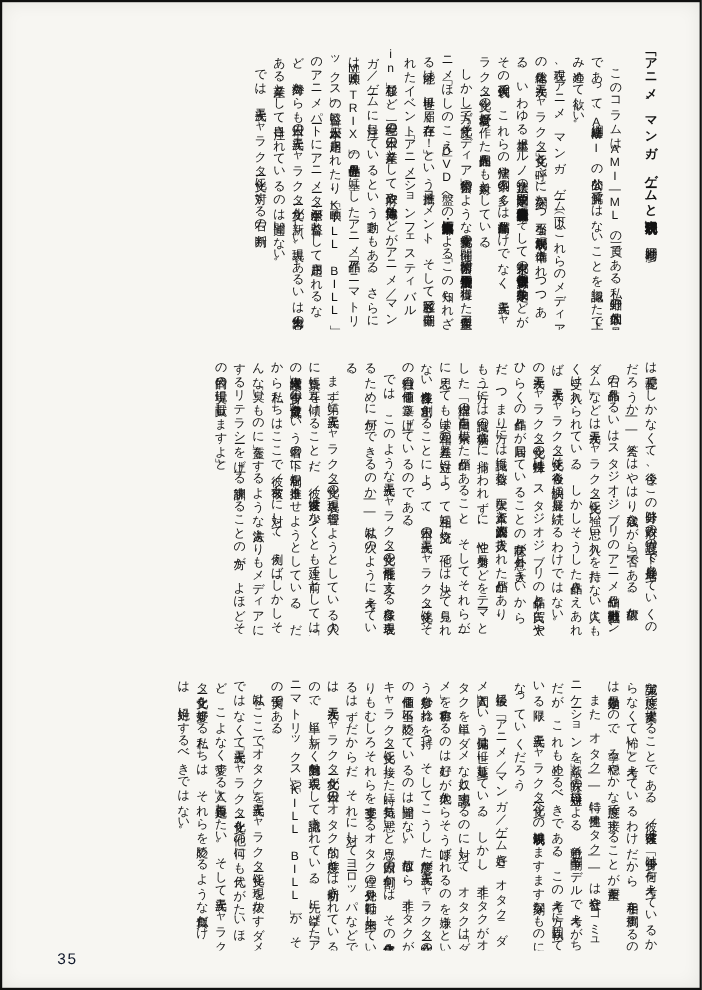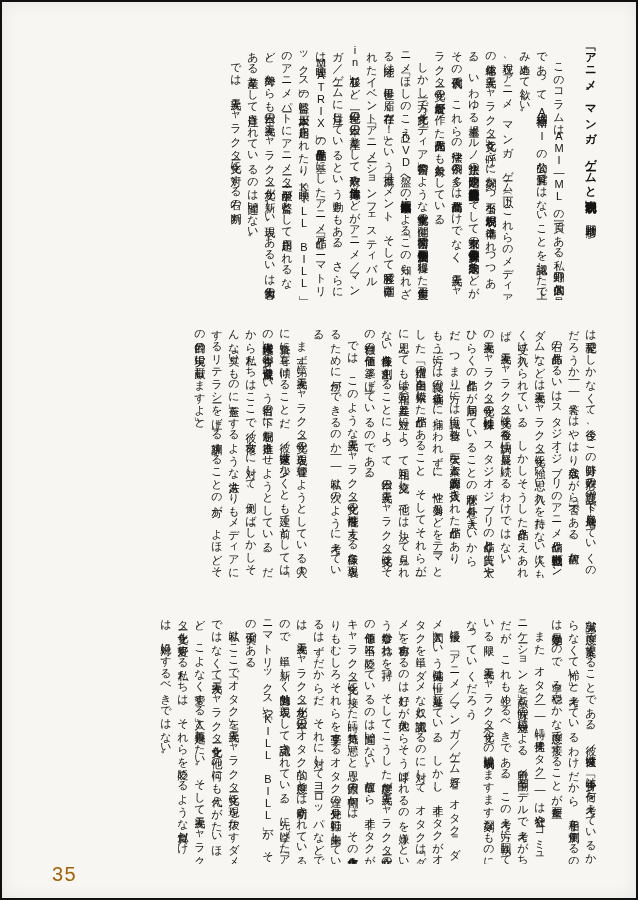--- a/index.html
+++ b/index.html
@@ -45,23 +45,23 @@
   }
   .author {
     display: inline-block;
     margin-top: 22px;      
     font-weight: 400;
     font-size: 11px;
   }
   .page-number {
     position: absolute;
     left: 52px; top: 863px;
-    font-size: 20px;
+    font-size: 14px;
     letter-spacing: 1.5px;
-    color: #a16207;
+    color: #0f172a;
     text-align: center;
   }
 </style>
 </head>
 <body>
 
 <div class="frame"></div>
 
 <div class="vband" id="band-1">
   <h1 class="title-block"><span>「アニメ、マンガ、ゲームと表現規制」</span><span class="author">細野晴彦</span></h1>

